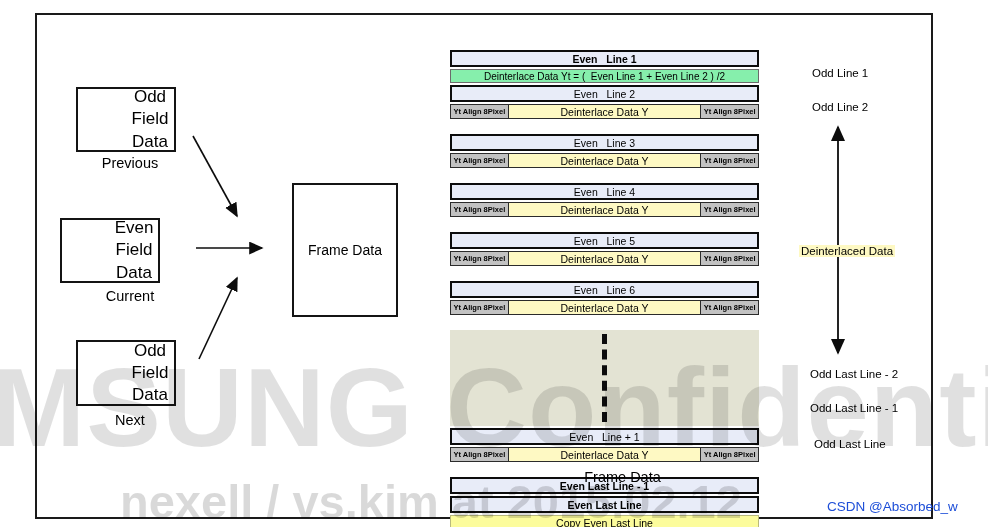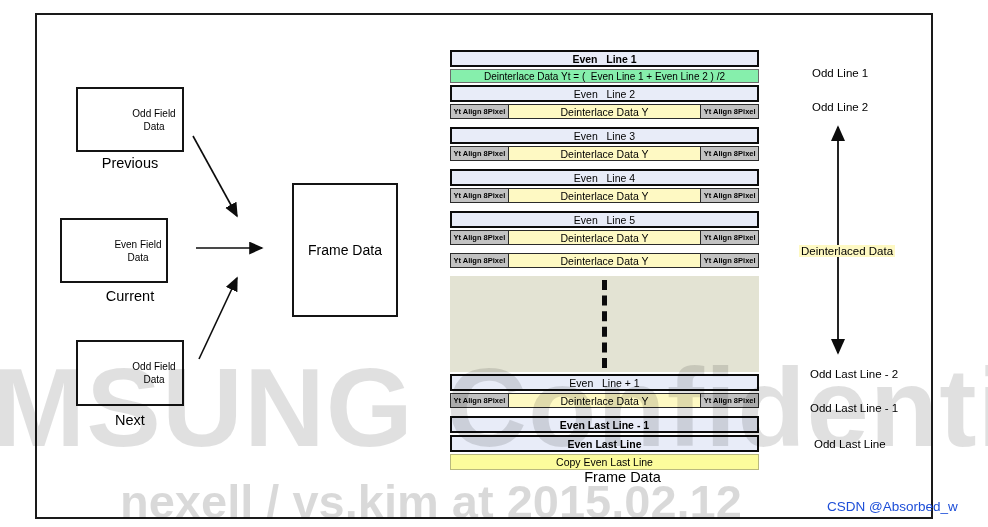--- a/index.html
+++ b/index.html
@@ -3,41 +3,41 @@
 <meta charset="utf-8">
 <style>
   * { margin:0; padding:0; box-sizing:border-box; }
   body { background:#ffffff; font-family:"Liberation Sans", sans-serif; color:#000; }
   .canvas { position:relative; width:988px; height:527px; background:#fff; overflow:hidden; }
 
   .outer-frame { position:absolute; left:35px; top:13px; width:898px; height:506px;
                  border:2px solid #1a1a1a; background:transparent; }
 
   
-  .fieldbox { position:absolute; width:108px; height:65px; border:2px solid #141414;
+  .fieldbox { position:absolute; width:100px; height:65px; border:2px solid #141414;
               background:#fff; display:flex; flex-direction:column; align-items:center;
-              justify-content:center; font-size:10px; line-height:1.3; text-align:center;padding-left:48px; }
+              justify-content:center; font-size:17px; line-height:1.3; text-align:center;padding-left:48px; }
   .box-caption { position:absolute; width:108px; text-align:center; font-size:14.5px; }
   .framebox { position:absolute; left:292px; top:183px; width:106px; height:134px;
               border:2px solid #141414; background:#fff; display:flex; align-items:center;
               justify-content:center; font-size:14px; }
 
   
   svg.arrows { position:absolute; left:0; top:0; width:988px; height:527px; pointer-events:none; }
 
   
   .stack { position:absolute; left:450px; top:50px; width:309px; }
   .row-even { height:17px; margin-bottom:2px; background:#e8ecf8; border:2px solid #0c0c0c;
               display:flex; align-items:center; justify-content:center; font-size:10.5px;
               white-space:pre; }
   .row-even.b { font-weight:bold; }
   .row-formula { height:14px; margin-bottom:2px; background:#86efac; border:1px solid #6b6b6b;
                  display:flex; align-items:center; justify-content:center; font-size:10px;
                  white-space:pre; }
-  .row-align { height:15px; margin-bottom:8px; display:flex; }
+  .row-align { height:15px; margin-bottom:15px; display:flex; }
   .cell-side { width:19%; background:#c2c2c2; border:1px solid #2b2b2b; font-size:7.5px;
                font-weight:bold; display:flex; align-items:center; justify-content:center;
                white-space:nowrap; }
   .cell-center { flex:1; background:#fef9c3; border:1px solid #2b2b2b; border-left:none;
                  border-right:none; display:flex; align-items:center; justify-content:center;
                  font-size:10.5px; }
   .row-dots { height:96px; margin-bottom:2px; background:#e3e3d3; display:flex;
               justify-content:center; padding:4px 0; }
   .dash-line { width:0; border-left:5px dashed #0c0c0c; height:100%; }
   .row-copy { height:16px; background:#fcfc9c; border:1px solid #b9b97e; display:flex;
@@ -124,20 +124,21 @@
       <div class="cell-center">Deinterlace Data Y</div>
       <div class="cell-side">Yt Align 8Pixel</div>
     </div>
     <div class="row-even">Even   Line 5</div>
 
     <div class="row-align">
       <div class="cell-side">Yt Align 8Pixel</div>
       <div class="cell-center">Deinterlace Data Y</div>
       <div class="cell-side">Yt Align 8Pixel</div>
     </div>
+    <div class="row-even">Even   Line 6</div>
 
     <div class="row-align">
       <div class="cell-side">Yt Align 8Pixel</div>
       <div class="cell-center">Deinterlace Data Y</div>
       <div class="cell-side">Yt Align 8Pixel</div>
     </div>
 
     <div class="row-dots">
       <div class="dash-line"></div>
     </div>

